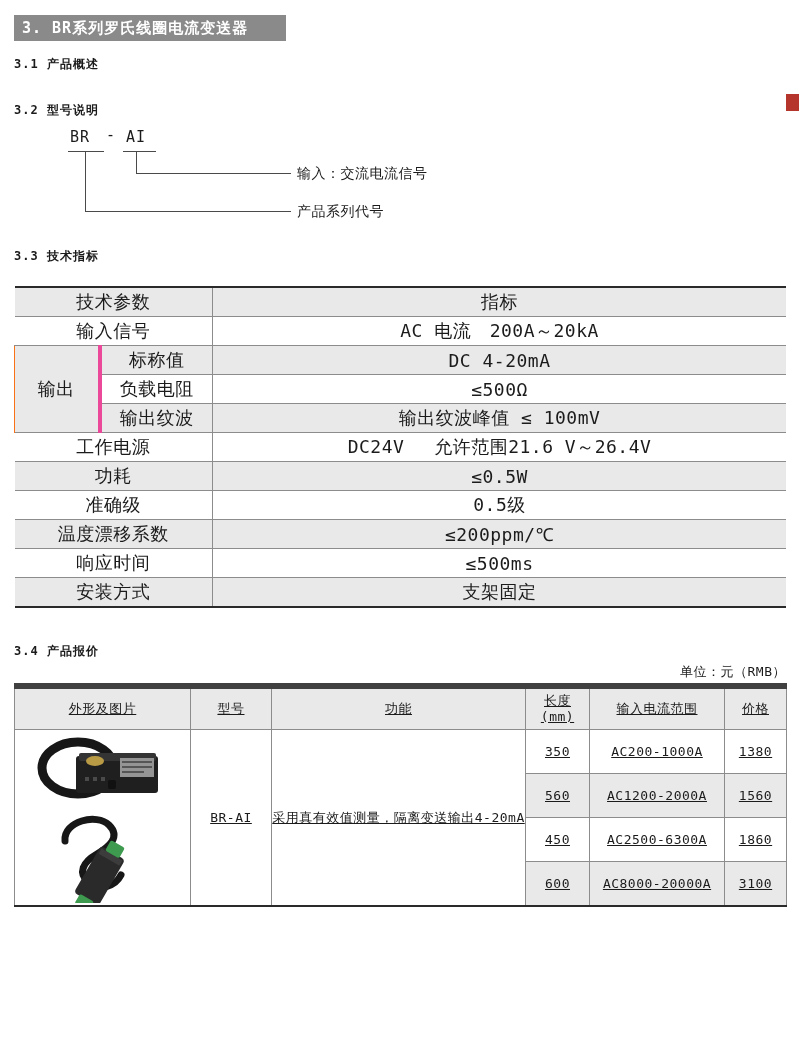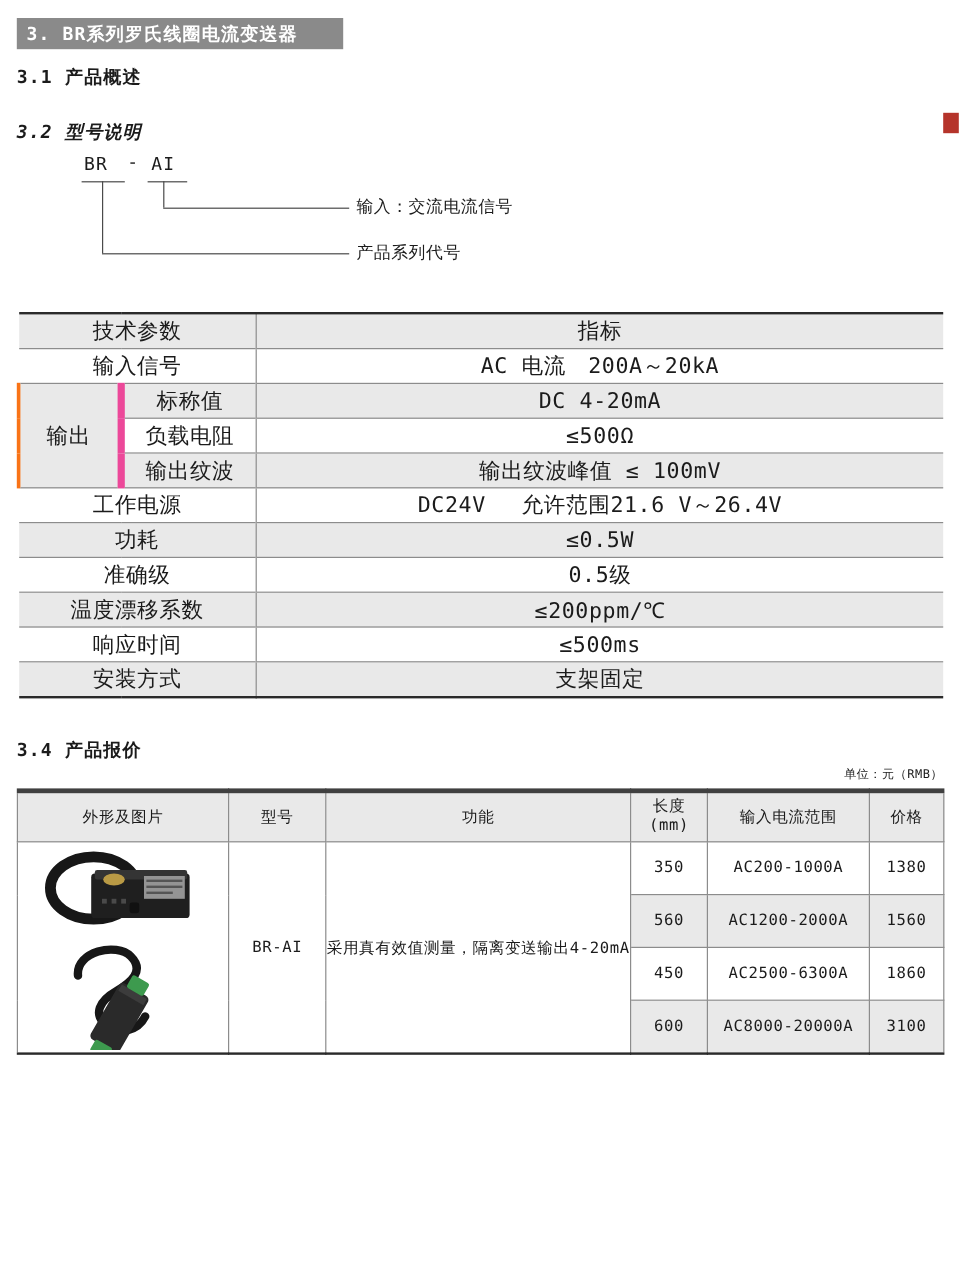--- a/index.html
+++ b/index.html
@@ -9,23 +9,23 @@
     font-family:"DejaVu Sans Mono","Liberation Sans",sans-serif;
     color:#1b1b1b;
   }
   
   .section-bar{
     margin-top:15px;display:inline-block;background:#8a8a8a;color:#ffffff;
     font-size:15px;font-weight:bold;letter-spacing:1px;
     padding:4px 14px 4px 8px;min-width:250px;line-height:18px;
   }
   .edge-marker{position:absolute;right:1px;top:94px;width:13px;height:17px;background:#b5342b;}
-  .h2{font-size:15px;font-weight:bold;letter-spacing:1px;line-height:20px;}
+  .h2{font-size:12px;font-weight:bold;letter-spacing:1px;line-height:20px;}
   .h-31{margin-top:13px;}
-  .h-32{margin-top:26px;font-style:italic;}
+  .h-32{margin-top:26px;}
   .h-33{margin-top:6px;}
   .h-34{margin-top:33px;}
   .para{
     margin-top:9px;font-size:13.5px;line-height:30px;letter-spacing:0.5px;
     text-align:justify;text-indent:2em;width:772px;
   }
   
   .diagram{position:relative;height:112px;margin-top:8px;width:772px;}
   .code{position:absolute;top:0;font-size:15px;letter-spacing:1px;}
   .code-br{left:56px;}
@@ -39,26 +39,26 @@
   .v-br{left:71px;top:23px;width:1px;height:60px;}
   .h-br{left:71px;top:83px;width:206px;height:1px;}
   .dlabel{position:absolute;font-size:14px;line-height:16px;letter-spacing:0.5px;}
   .dl-input{left:283px;top:37px;}
   .dl-series{left:283px;top:75px;}
   
   table{border-collapse:collapse;table-layout:fixed;}
   .specs{width:772px;margin-top:20px;border-top:2px solid #2a2a2a;border-bottom:2px solid #2a2a2a;}
   .specs td{height:28px;text-align:center;font-size:18px;padding:0;border-top:1px solid #8c8c8c;letter-spacing:0.5px;}
   .specs tr.shade td{background:#e9e9e9;}
-  .specs td.group{background:#ffffff;border-left:3px solid #f97316;}
-  .specs td.sub{border-left:6px solid #ec4899;}
+  .specs td.group{background:#ffffff;border-left:1px solid #f97316;}
+  .specs td.sub{border-left:4px solid #ec4899;}
   .specs td.value{border-left:1px solid #8c8c8c;}
   
-  .unit-note{width:772px;text-align:right;font-size:10px;margin-top:2px;line-height:18px;letter-spacing:0.5px;}
-  .pricing{width:772px;margin-top:2px;border-top:4px solid #404040;border-bottom:2px solid #2a2a2a;}
+  .unit-note{width:772px;text-align:right;font-size:13px;margin-top:2px;line-height:18px;letter-spacing:0.5px;}
+  .pricing{width:772px;margin-top:2px;border-top:6px solid #404040;border-bottom:2px solid #2a2a2a;text-decoration:underline;}
   .pricing th,.pricing td{border:1px solid #8c8c8c;text-align:center;font-size:13px;padding:0;font-weight:normal;letter-spacing:0.5px;}
   .pricing th{height:40px;background:#e9e9e9;}
   .pricing th.length-th{white-space:pre-line;line-height:16px;}
   .pricing td{height:43px;}
   .pricing tr.shade td{background:#e9e9e9;}
   .pricing td.photo-cell,.pricing td.model-cell,.pricing td.fn-cell{background:#ffffff;}
   .photo-stack{display:flex;flex-direction:column;align-items:center;justify-content:center;gap:12px;}
   
   .notes{margin-top:8px;font-size:13px;line-height:22px;letter-spacing:0.5px;}
   .note-line2{padding-left:33px;}
@@ -82,20 +82,21 @@
     <div class="ul ul-br"></div>
     <div class="ul ul-ai"></div>
     <div class="ln v-ai"></div>
     <div class="ln h-ai"></div>
     <div class="ln v-br"></div>
     <div class="ln h-br"></div>
     <span class="dlabel dl-input">输入：交流电流信号</span>
     <span class="dlabel dl-series">产品系列代号</span>
   </div>
 
+  <div class="h2 h-33">3.3 技术指标</div>
 
   <table class="specs">
     <colgroup>
         <col style="width:85px">
         <col style="width:113px">
         <col>
       </colgroup>
     <tbody>
         <tr class="shade">
       <td colspan="2">技术参数</td>

